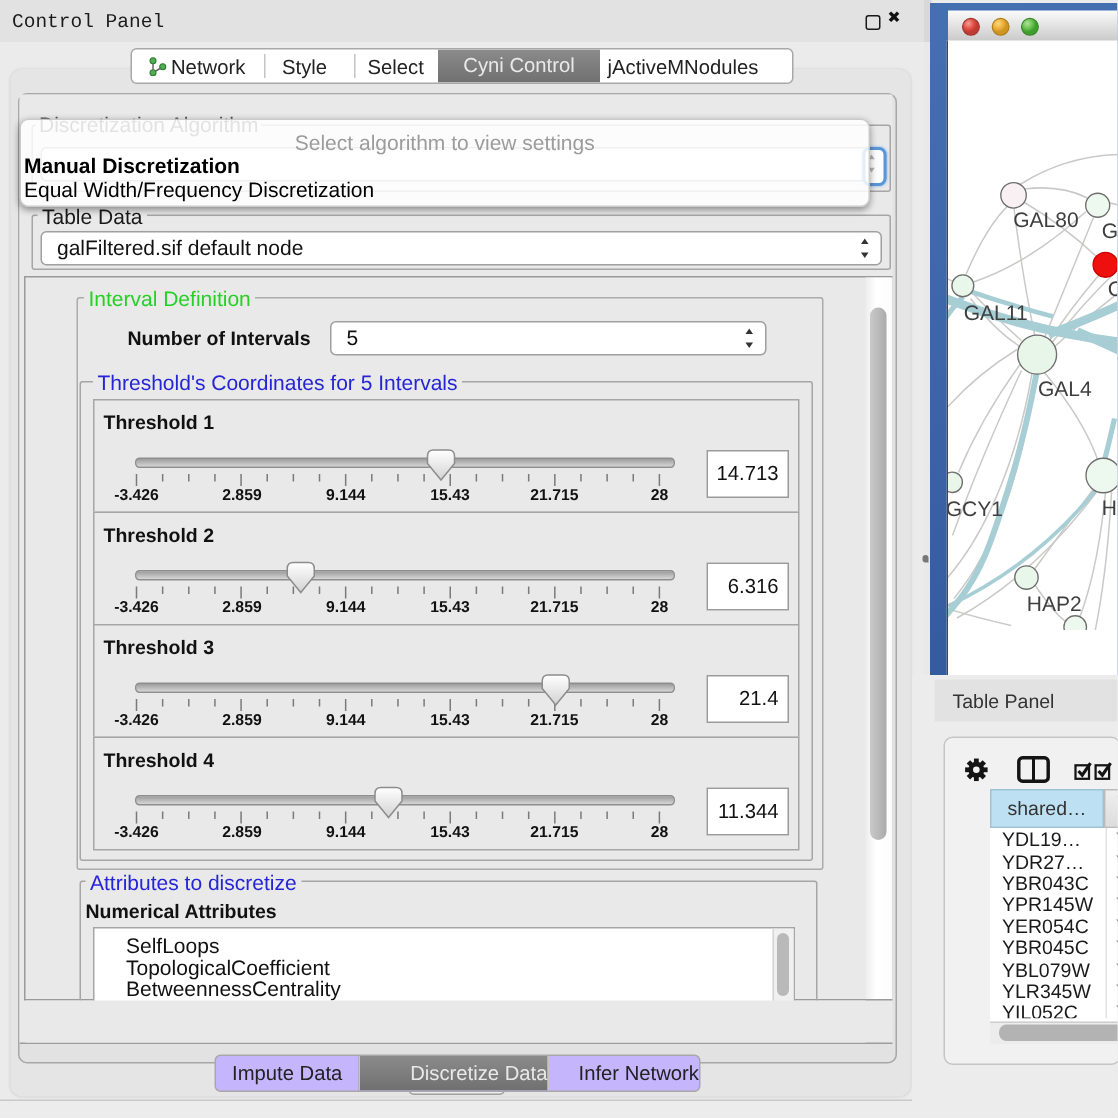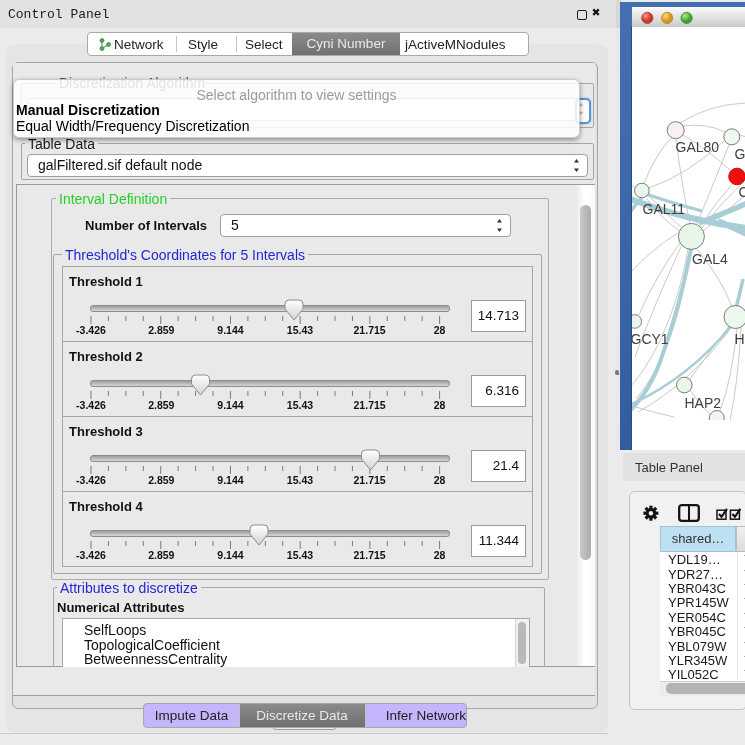--- a/index.html
+++ b/index.html
@@ -39,29 +39,29 @@
           <circle cx="3" cy="10.5" r="2" fill="#4caf50" stroke="#2e7d32" stroke-width="0.7"></circle>
           <circle cx="9.5" cy="6.5" r="2" fill="#4caf50" stroke="#2e7d32" stroke-width="0.7"></circle>
           <path d="M3 4.5 L3 8.5 M4.5 9.5 L8 7.5" stroke="#666" stroke-width="1" fill="none"></path>
         </svg>
     </div>
     <div class="abs" style="left:26px;top:4px;">Network</div>
     <div class="abs" style="left:88px;top:3px;width:1px;height:16px;background:#c4c4c4;"></div>
     <div class="abs" style="left:100px;top:4px;">Style</div>
     <div class="abs" style="left:148px;top:3px;width:1px;height:16px;background:#c4c4c4;"></div>
     <div class="abs" style="left:157px;top:4px;">Select</div>
-    <div class="abs" style="left:204px;top:0;width:108px;height:22px;background:linear-gradient(#8b8b8b,#707070);color:#e9e9e9;text-align:center;line-height:22px;">Cyni Number</div>
+    <div class="abs" style="left:204px;top:0;width:108px;height:22px;background:linear-gradient(#8b8b8b,#707070);color:#e9e9e9;text-align:center;line-height:22px;">Cyni Control</div>
     <div class="abs" style="left:317px;top:4px;">jActiveMNodules</div>
   </div>
 
   <div class="abs" style="left:12px;top:62px;width:584px;height:645px;background:#e2e2e2;border:1px solid #a7a7a7;border-radius:6px;"></div>
   <div class="abs" style="left:13px;top:63px;width:582px;height:632px;background:#e9e9e9;border-bottom:1px solid #9d9d9d;"></div>
 
   <div class="gbox" style="left:21px;top:83px;width:571px;height:43px;"></div>
-  <div class="abs" style="left:24px;top:75px;font-size:14px;color:#4f4f4f;background:#e9e9e9;padding:0 2px;margin-left:33px;">Discretization Algorithm</div>
+  <div class="abs" style="left:24px;top:75px;font-size:14px;color:#4f4f4f;background:#e9e9e9;padding:0 2px;">Discretization Algorithm</div>
   <div class="combo" style="left:27px;top:98px;width:560px;height:21px;"></div>
 
   <div class="abs" style="left:575px;top:98px;width:12px;height:22px;border:2px solid #5a95d6;border-radius:5px;background:#fdfdfd;box-shadow:0 0 2px #7db4e8;">
     <svg width="8" height="18" viewBox="0 0 8 18" style="position:absolute;left:0px;top:0px;">
         <path d="M4 3 L6.2 6.2 L1.8 6.2 Z" fill="#b5b5b5"></path>
         <path d="M4 15 L1.8 11.8 L6.2 11.8 Z" fill="#b5b5b5"></path>
       </svg>
   </div>
 
   <div class="gbox" style="left:21px;top:143px;width:571px;height:35px;"></div>
@@ -274,21 +274,21 @@
     <div class="abs" style="left:452px;top:0;width:14px;height:49px;background:#f0f0f0;border-left:1px solid #d5d5d5;"></div>
     <div class="abs" style="left:455px;top:3px;width:8px;height:42px;background:#b9b9b9;border-radius:4px;"></div>
   </div>
 
   <div class="abs" style="left:17px;top:667px;width:560px;height:28px;background:#e9e9e9;"></div>
 
   <div class="abs" style="left:272px;top:710px;width:63px;height:18px;background:linear-gradient(#ffffff,#ededed);border:1px solid #9f9f9f;border-radius:4px;text-align:right;font-size:14px;color:#111;line-height:17px;">Apply</div>
 
   <div class="abs" style="left:143px;top:703px;width:322px;height:23px;background:#c4b5fd;border:1px solid #a8a8a8;border-radius:4px;overflow:hidden;font-size:13.5px;color:#222;">
     <div class="abs" style="left:0;top:0;width:95px;height:23px;text-align:center;line-height:23px;">Impute Data</div>
-    <div class="abs" style="left:95px;top:0;width:126px;height:23px;background:linear-gradient(#8b8b8b,#707070);color:#e9e9e9;text-align:center;line-height:23px;">Discretize Data</div>
+    <div class="abs" style="left:95px;top:0;width:126px;height:23px;background:linear-gradient(#8b8b8b,#707070);color:#e9e9e9;text-align:right;line-height:23px;">Discretize Data</div>
     <div class="abs" style="left:221px;top:0;width:101px;height:23px;text-align:right;line-height:23px;">Infer Network</div>
     <div class="abs" style="left:95px;top:0;width:1px;height:23px;background:#c4c4c4;"></div>
     <div class="abs" style="left:221px;top:0;width:1px;height:23px;background:#c4c4c4;"></div>
   </div>
 </div>
 
 <div class="abs" style="left:13px;top:79px;width:565px;height:57px;background:rgba(255,255,255,0.84);border:1px solid rgba(130,130,130,0.4);border-radius:6px;box-shadow:0 2px 5px rgba(0,0,0,0.4);">
   <div class="abs" style="left:0;top:7px;width:565px;text-align:center;font-size:14px;color:#9c9c9c;">Select algorithm to view settings</div>
   <div class="abs" style="left:2px;top:38px;font-size:14px;color:#000;">Equal Width/Frequency Discretization</div>
   <div class="abs" style="left:2px;top:22px;font-size:14px;font-weight:bold;color:#000;">Manual Discretization</div>

